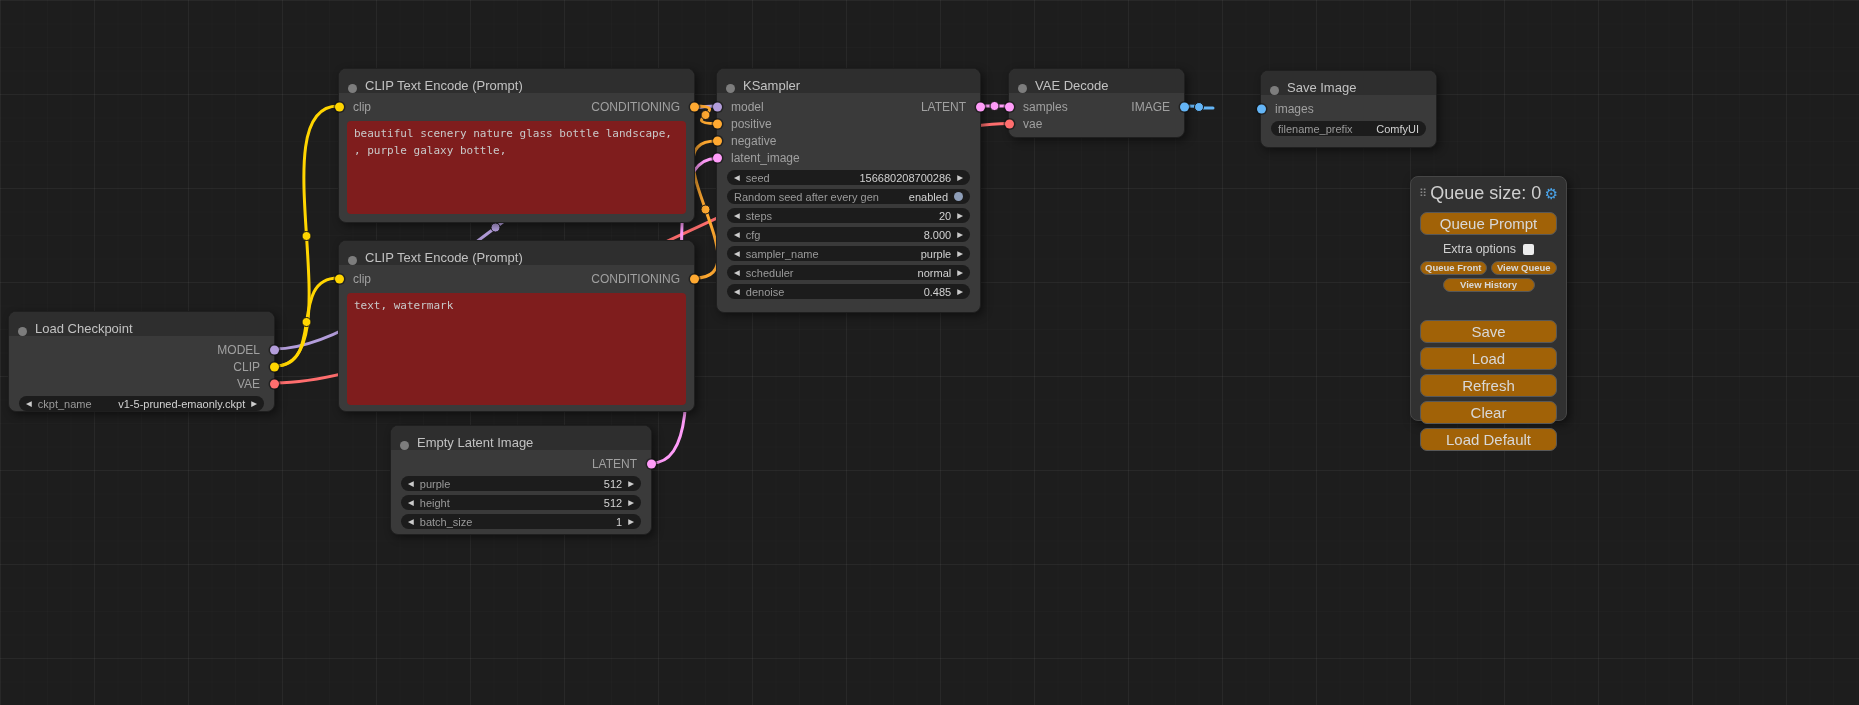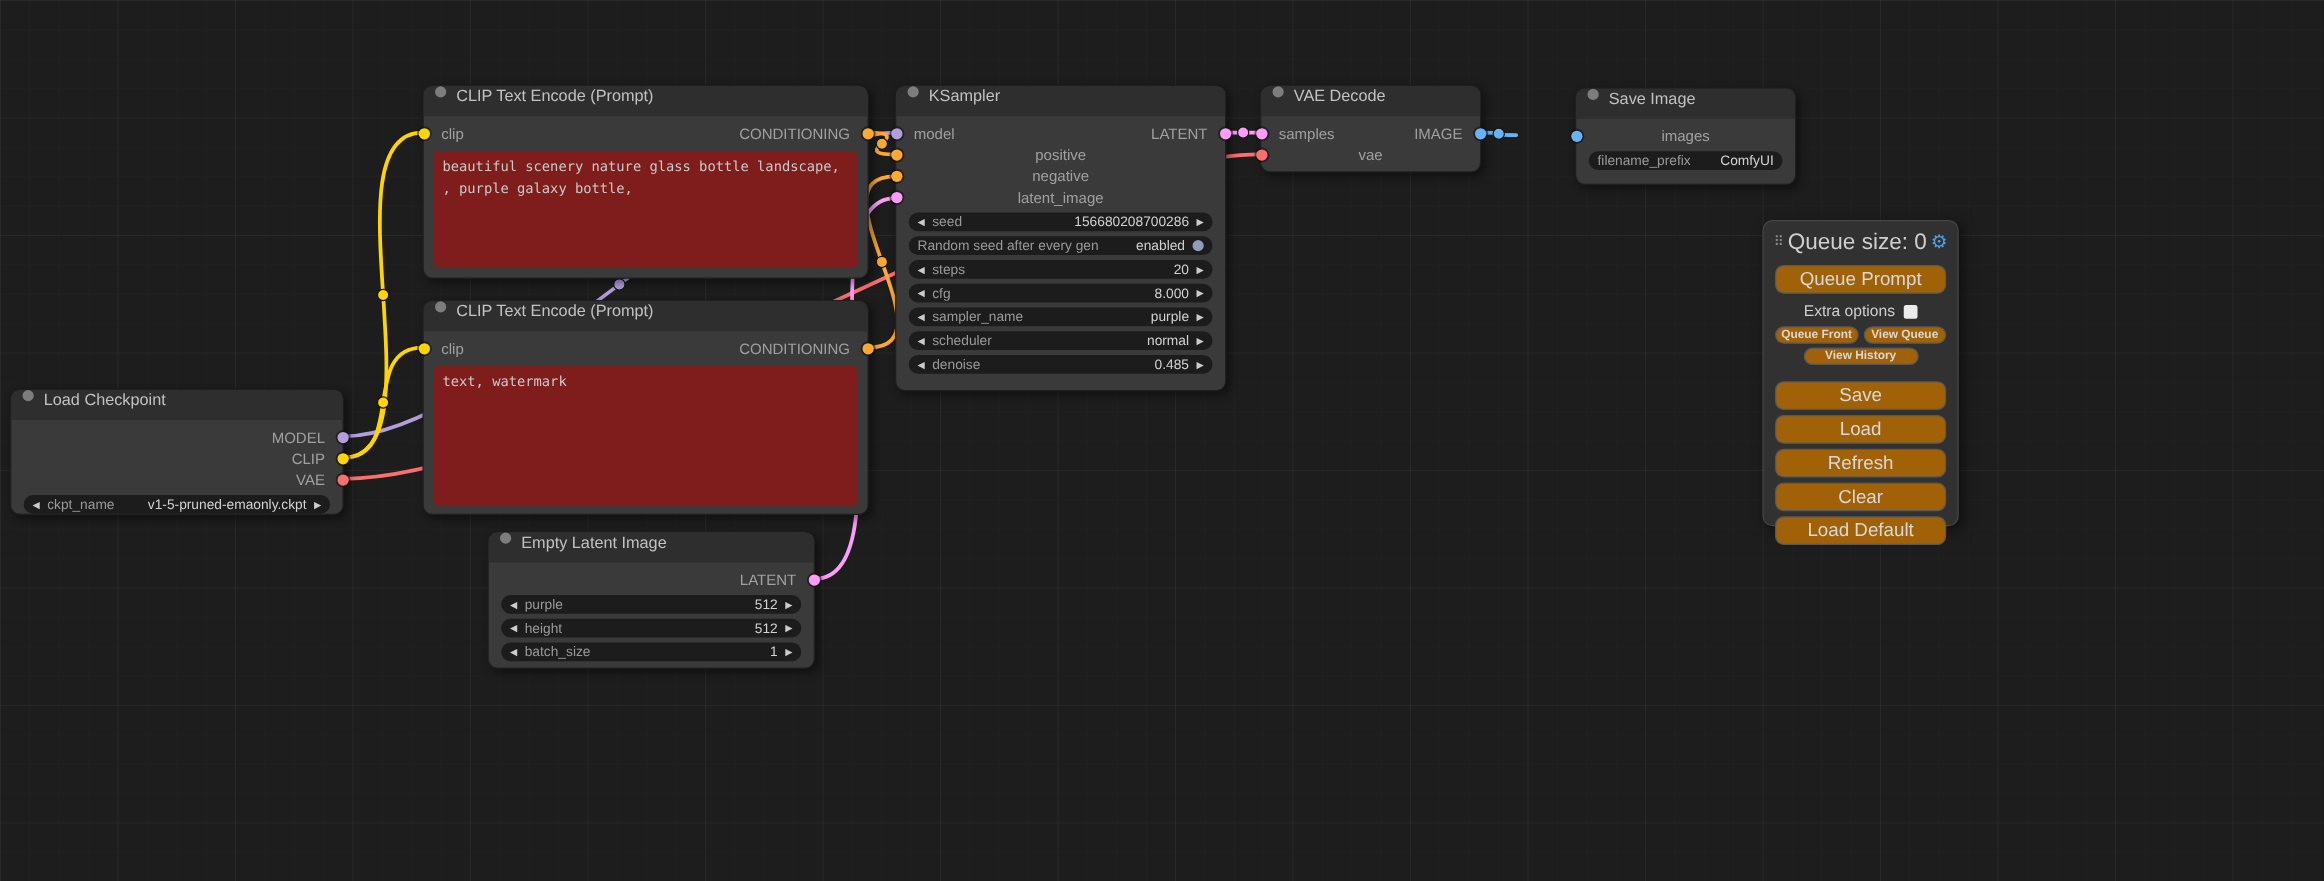--- a/index.html
+++ b/index.html
@@ -17,26 +17,26 @@
   .wire-MODEL{stroke:var(--c-MODEL);} .wire-CLIP{stroke:var(--c-CLIP);}
   .wire-VAE{stroke:var(--c-VAE);} .wire-CONDITIONING{stroke:var(--c-CONDITIONING);}
   .wire-LATENT{stroke:var(--c-LATENT);} .wire-IMAGE{stroke:var(--c-IMAGE);}
   .linkdot{stroke:#151515;stroke-width:1;}
   .linkdot-MODEL{fill:var(--c-MODEL);} .linkdot-CLIP{fill:var(--c-CLIP);}
   .linkdot-VAE{fill:var(--c-VAE);} .linkdot-CONDITIONING{fill:var(--c-CONDITIONING);}
   .linkdot-LATENT{fill:var(--c-LATENT);} .linkdot-IMAGE{fill:var(--c-IMAGE);}
 
   .node{position:absolute;z-index:2;background:#3a3a3a;border:1px solid #1f1f1f;border-radius:8px;
     box-shadow:3px 3px 8px rgba(0,0,0,.45);box-sizing:border-box;}
-  .node-title{height:24px;display:flex;align-items:flex-start;gap:8px;padding:0 9px;background:#2e2e2e;
+  .node-title{height:24px;display:flex;align-items:flex-end;gap:8px;padding:0 9px;background:#2e2e2e;
     border-radius:7px 7px 0 0;color:#c2c2c2;font-size:13px;white-space:nowrap;}
   .title-dot{width:9px;height:9px;border-radius:50%;background:#7d7d7d;flex:0 0 auto;}
   .node-body{position:relative;padding-top:5px;}
   .prow{position:relative;height:17px;display:flex;align-items:center;padding:0 14px;
-    font-size:12px;color:#a0a0a0;justify-content:center;}
+    font-size:12px;color:#a0a0a0;}
   .prow.outonly{justify-content:flex-end;}
   .prow.dual{justify-content:space-between;}
   .port{position:absolute;top:50%;width:9px;height:9px;border-radius:50%;
     transform:translateY(-50%);box-shadow:0 0 0 1.5px rgba(15,15,15,.55);}
   .port.in{left:-4.5px;} .port.out{right:-4.5px;}
   .dot-MODEL{background:var(--c-MODEL);} .dot-CLIP{background:var(--c-CLIP);}
   .dot-VAE{background:var(--c-VAE);} .dot-CONDITIONING{background:var(--c-CONDITIONING);}
   .dot-LATENT{background:var(--c-LATENT);} .dot-IMAGE{background:var(--c-IMAGE);}
 
   .widget{height:15px;margin:4px 10px 0 10px;background:#1c1c1c;border-radius:8px;
@@ -57,21 +57,21 @@
   .qsize{flex:1;text-align:center;color:#cfcfcf;font-size:18px;}
   .qgear{color:var(--c-GEAR);font-size:15px;cursor:pointer;line-height:1;}
   .qbtn{display:block;width:calc(100% - 18px);margin:4px auto 0 auto;background:#a16207;
     border:1px solid #585858;border-radius:7px;color:#d8d8d8;font-family:"Liberation Sans",sans-serif;
     font-size:15px;height:23px;line-height:20px;text-align:center;cursor:pointer;padding:0;}
   .qextra{display:flex;align-items:center;justify-content:center;gap:7px;margin:7px 0 2px 0;
     color:#cfcfcf;font-size:12.5px;}
   .qcheck{width:11px;height:11px;background:#ececec;border-radius:2px;display:inline-block;}
   .qsmallrow{display:flex;gap:4px;padding:3px 9px 0 9px;}
   .qbtn.small{flex:1;width:auto;margin:0;height:14px;font-size:9.5px;line-height:12px;border-radius:7px;font-weight:bold;}
-  .qbtn.vh{flex:none;width:92px;margin:3px auto 0 auto;display:block;}
+  .qbtn.vh{flex:none;width:92px;margin:3px auto 15px auto;display:block;}
   .qspacer{height:9px;}
 </style>
 </head>
 <body>
 
 <div class="canvas">
 
   <svg class="wires" width="1859" height="705">
     <path class="wire wire-MODEL" d="M275,349 C395,349 596,106 716,106"></path>
     <path class="wire wire-CLIP" d="M275,366 C355,366 258,106 338,106"></path>

